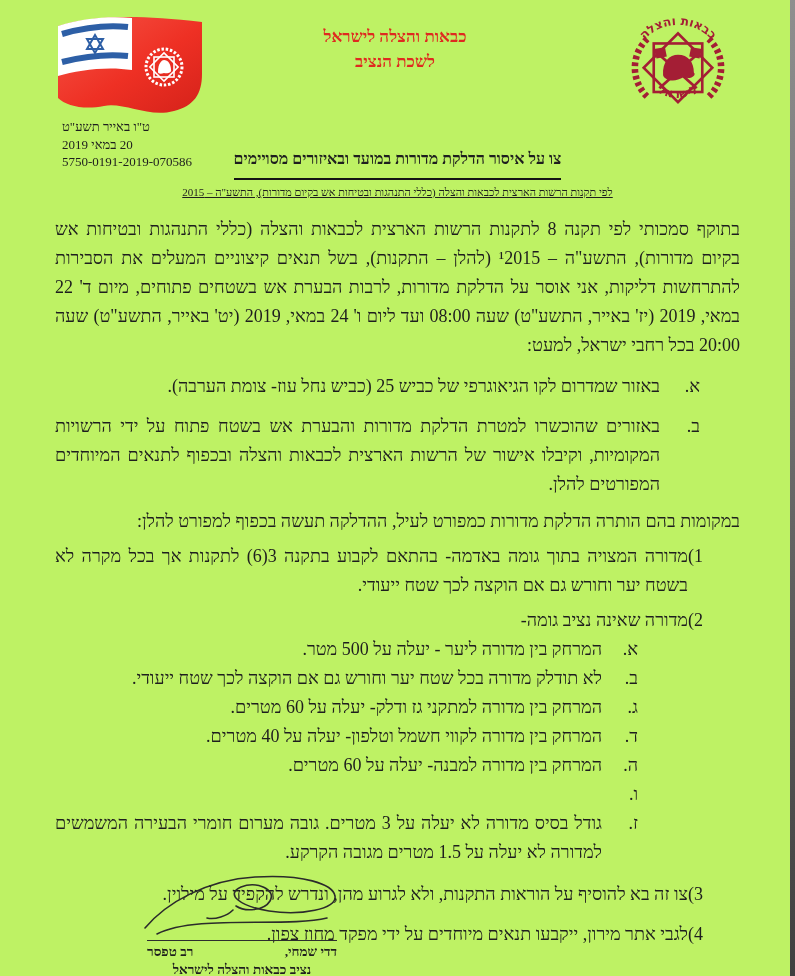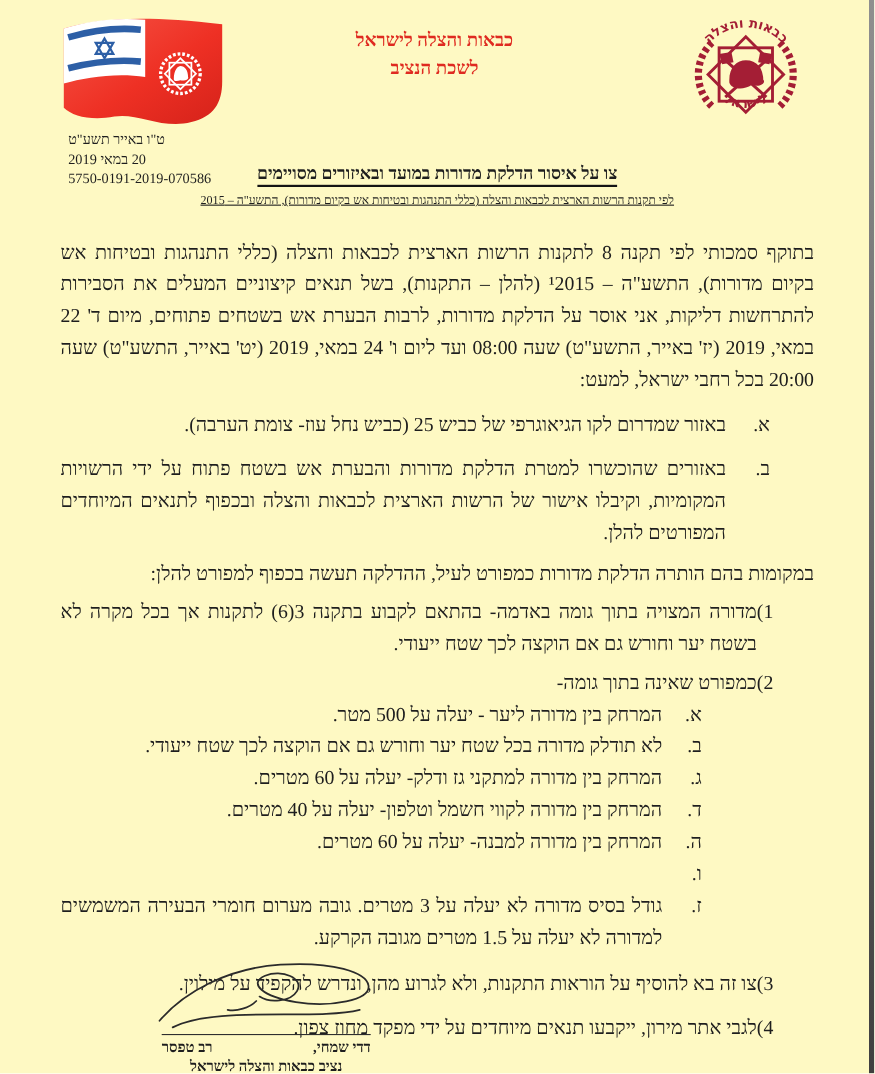--- a/index.html
+++ b/index.html
@@ -8,21 +8,21 @@
     --flag-red:#ee3024;
     --flag-red-dark:#d5221a;
     --flag-blue:#2d5fa6;
     --text:#1e1e1e;
     --edge:#4b4b4b;
   }
   html,body{margin:0;padding:0;background:#fff;}
   .page{
     position:relative;
     width:795px;height:976px;
-    background:#fef9c3;
+    background:#bef264;
     overflow:hidden;
     font-family:"Liberation Serif","DejaVu Sans",sans-serif;
     color:var(--text);
     direction:rtl;
   }
   .edge-strip{
     position:absolute;top:0;left:790px;width:5px;height:976px;
     background:linear-gradient(#8f8f8f, #3f3f3f);
   }
   
@@ -33,21 +33,21 @@
     font-weight:bold;font-size:17px;line-height:25px;
   }
   .emblem-wrap{position:absolute;top:8px;right:61px;width:112px;height:112px;}
   .date-block{
     position:absolute;top:118px;right:533px;width:200px;
     font-size:13px;line-height:17.5px;direction:rtl;text-align:left;
   }
   .doc-title-block{position:absolute;top:150px;right:65px;width:665px;text-align:center;}
   .doc-title{
     display:inline-block;font-weight:bold;font-size:16px;
-    padding-bottom:0;border-bottom:2px solid #141414;
+    padding-bottom:10px;border-bottom:2px solid #141414;
   }
   .doc-subtitle{font-size:11px;margin-top:5px;line-height:14px;text-decoration:underline;}
   
   .body-region{
     position:absolute;top:215px;right:55px;width:685px;
     font-size:18px;line-height:29px;
   }
   .opening{ text-align:justify; margin:0 0 12px 0; }
   .intro-par{ margin:0 0 6px 0; }
   .row{display:flex;}
@@ -185,21 +185,21 @@
     <div class="num-list">
         <div class="row">
           <span class="marker">(1</span>
           <div class="content">
             <div>מדורה המצויה בתוך גומה באדמה- בהתאם לקבוע בתקנה 3(6) לתקנות אך בכל מקרה לא בשטח יער וחורש גם אם הוקצה לכך שטח ייעודי.</div>
           </div>
         </div>
         <div class="row">
           <span class="marker">(2</span>
           <div class="content">
-            <div>כמפורט שאינה בתוך גומה-</div>
+            <div>מדורה שאינה נציב גומה-</div>
             <div class="sub-list">
               <div class="row">
                 <span class="marker">א.</span>
                 <div class="content">
                   <div>המרחק בין מדורה ליער - יעלה על 500 מטר.</div>
                 </div>
               </div>
               <div class="row">
                 <span class="marker">ב.</span>
                 <div class="content">

